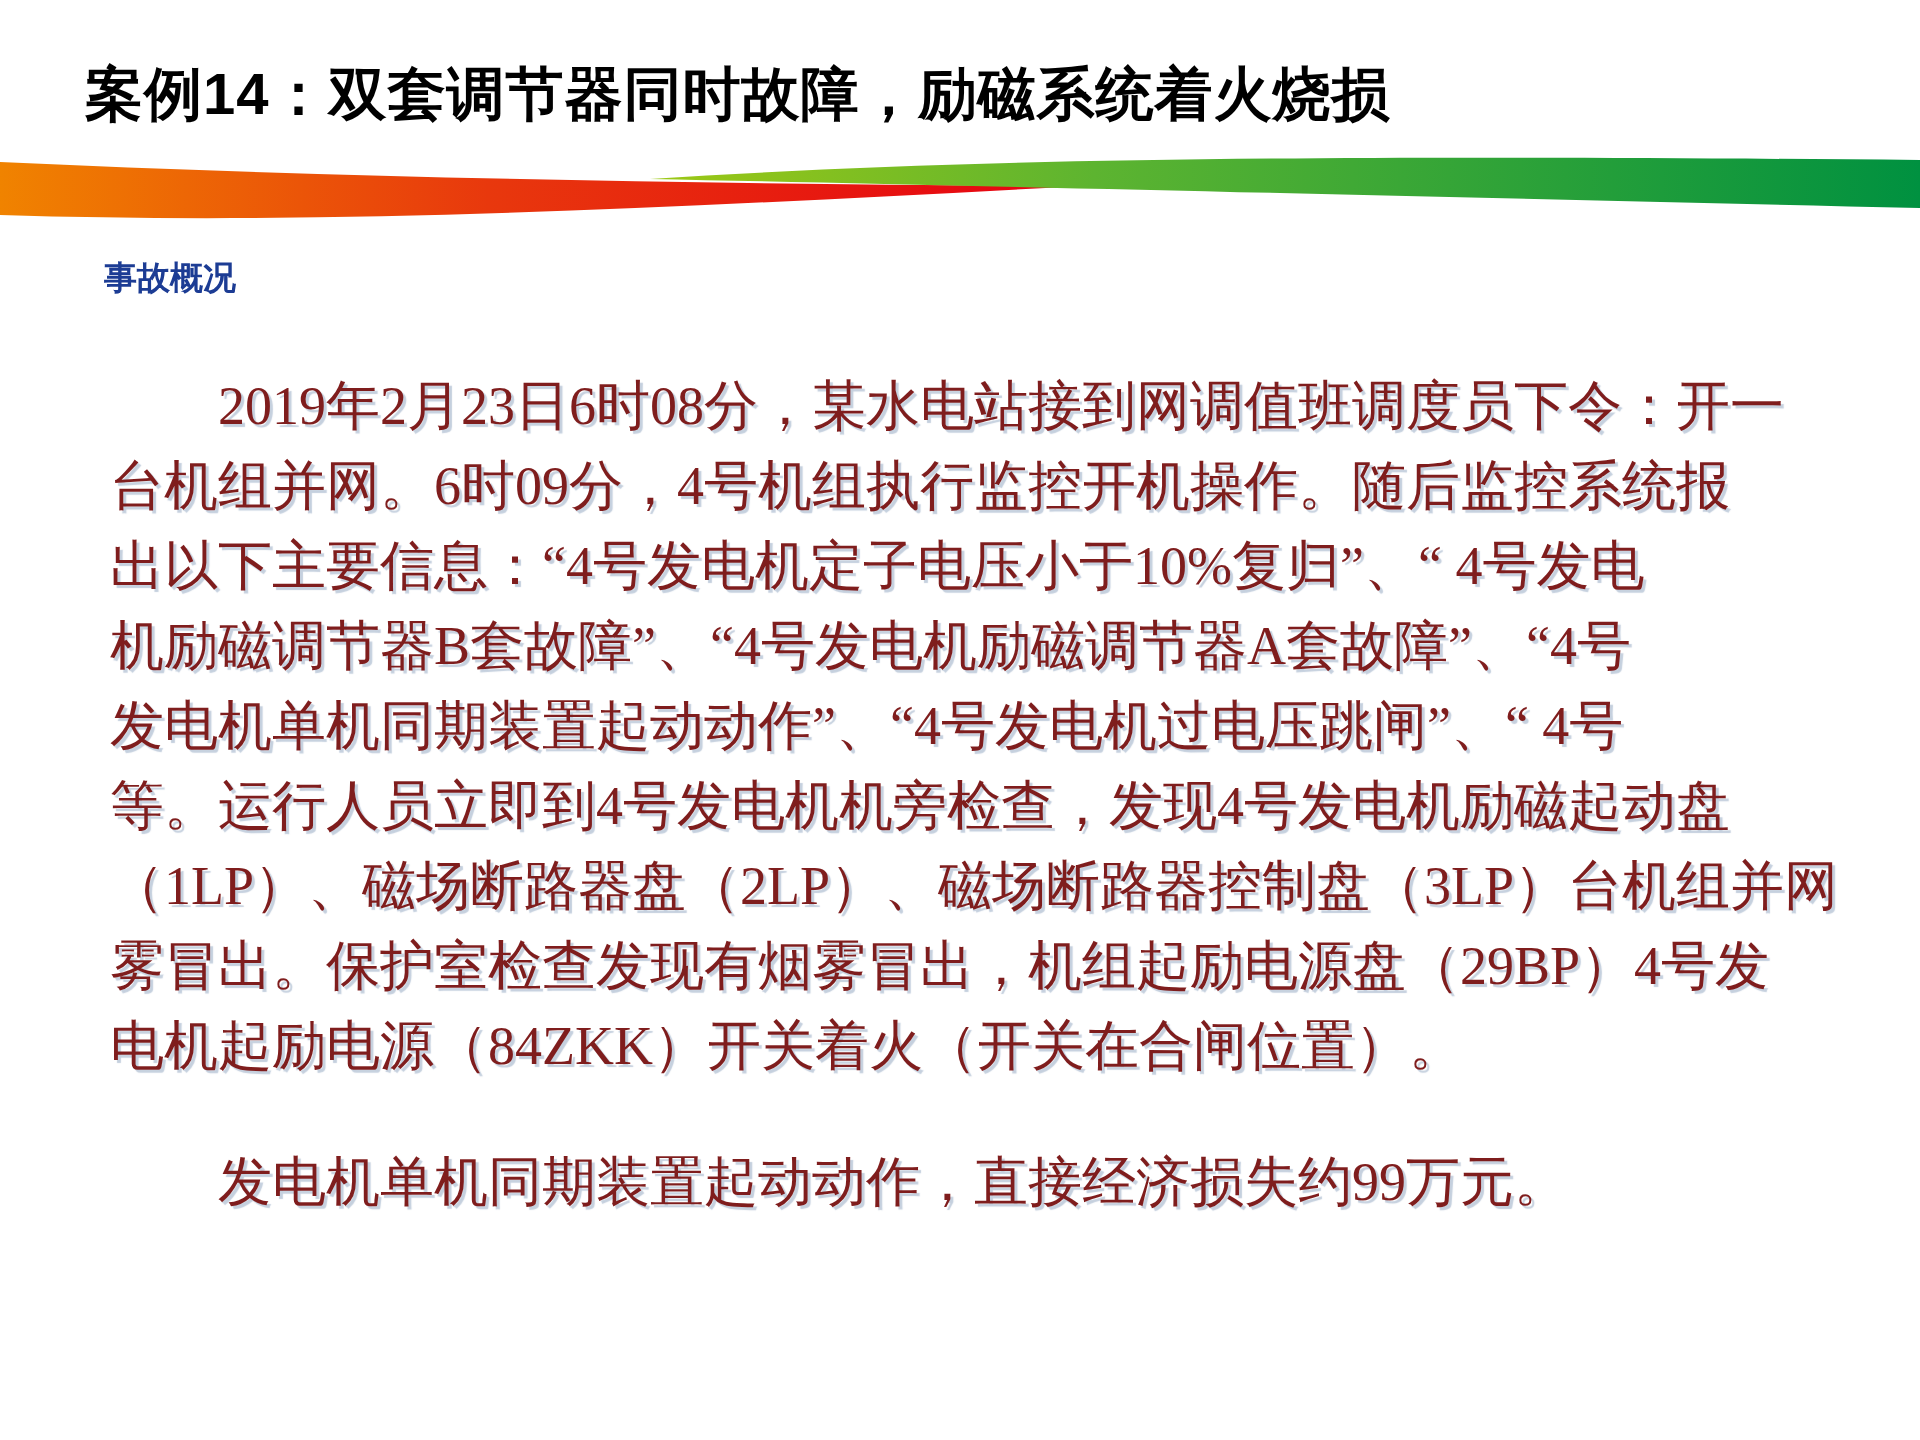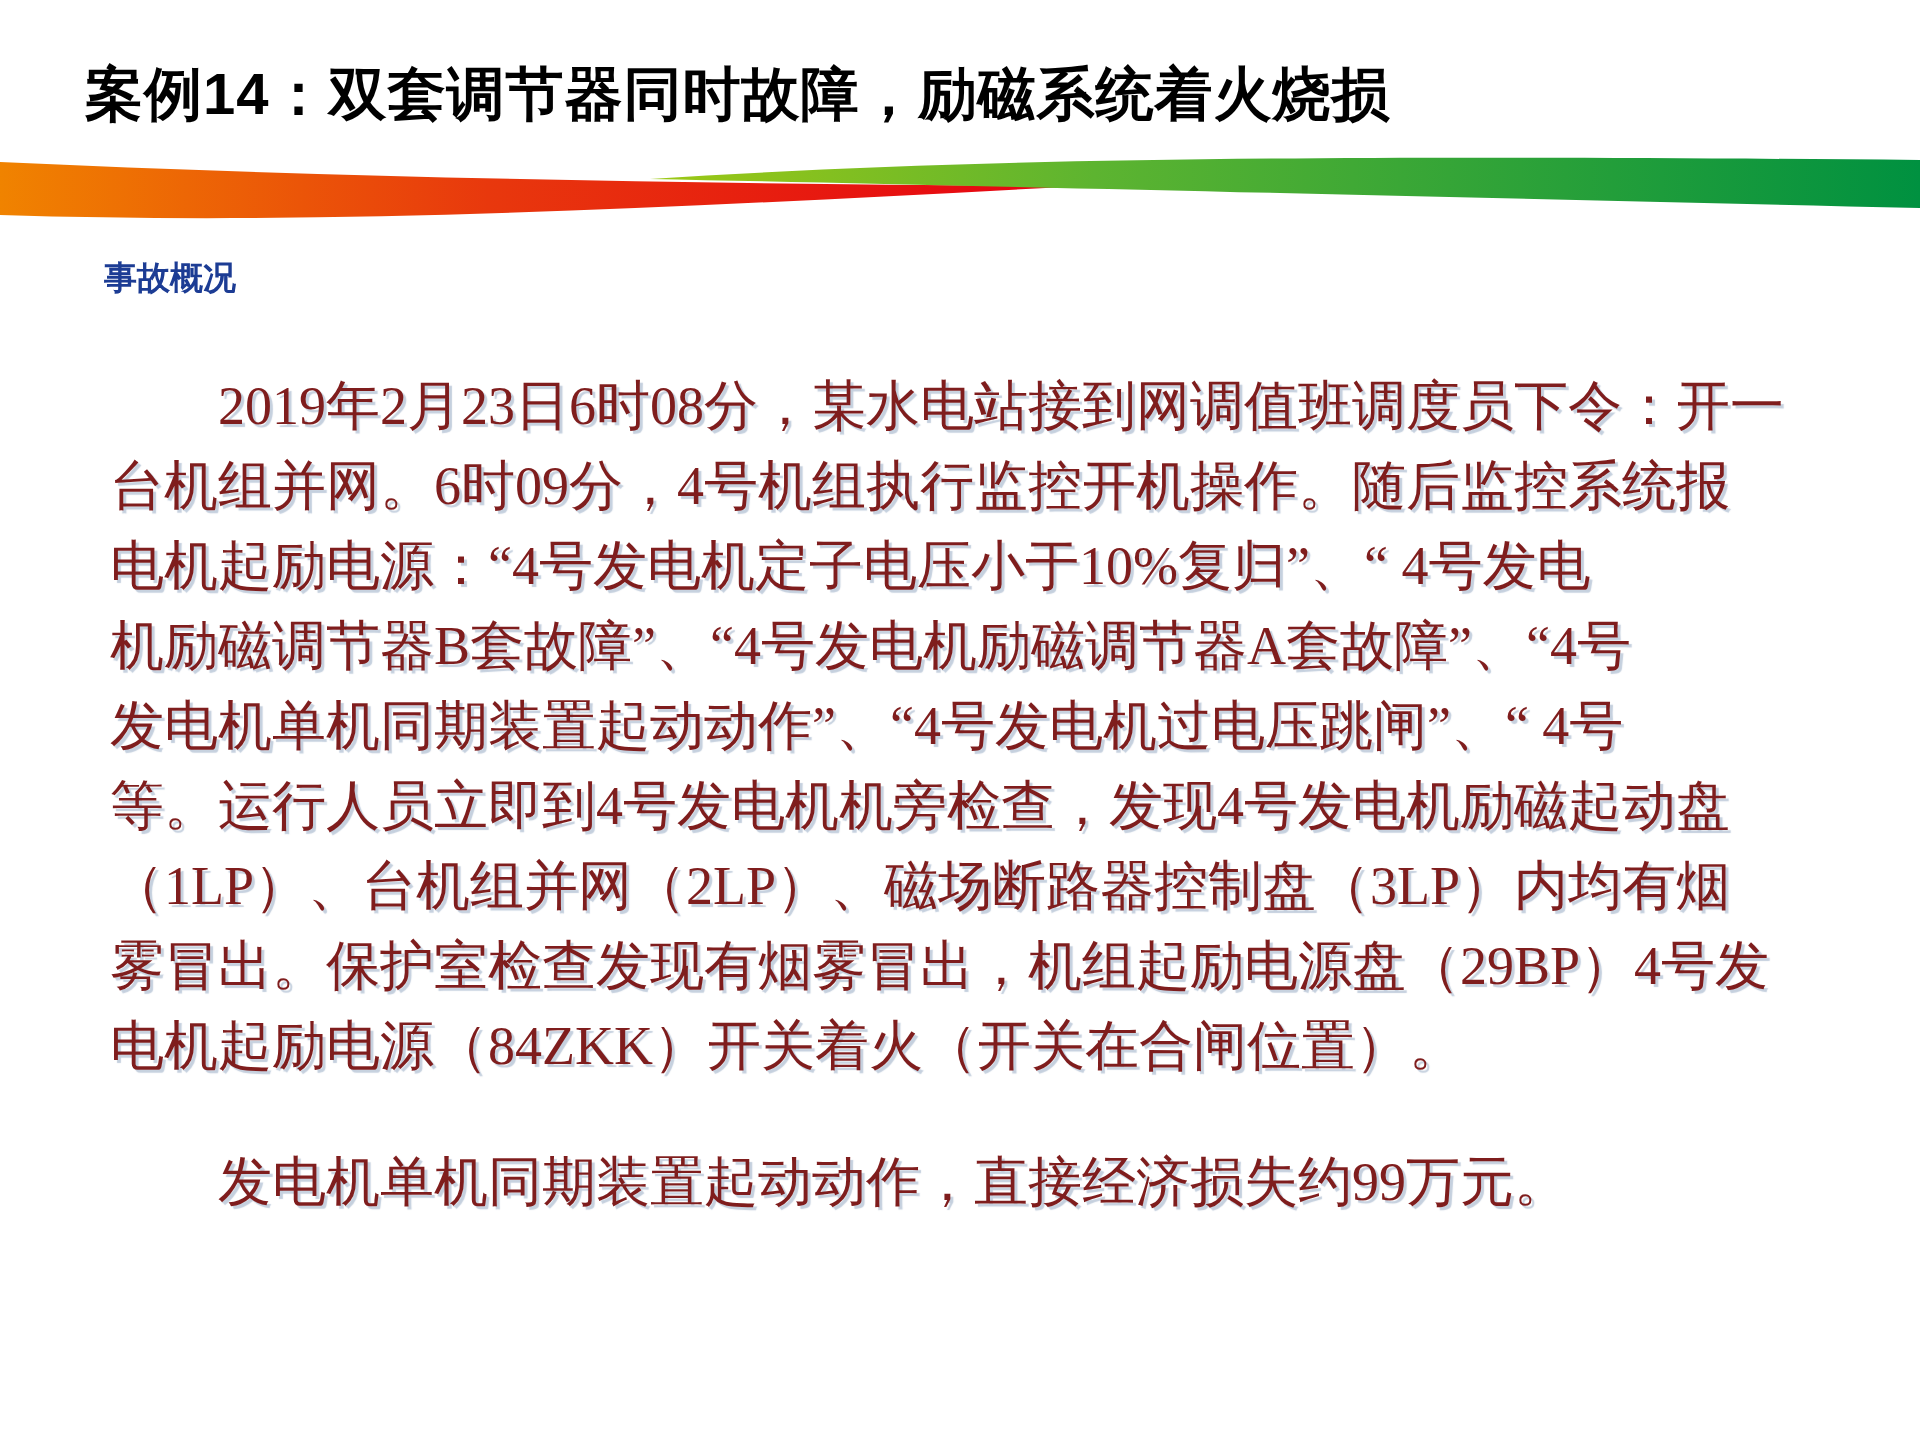--- a/index.html
+++ b/index.html
@@ -95,24 +95,24 @@
     <path d="M0,36 C350,52 700,58 1085,60 C700,80 350,100 0,89 Z" fill="url(#gradRed)"></path>
     <path d="M650,53 C950,34 1250,28 1920,34 L1920,82 C1400,70 950,59 650,53 Z" fill="url(#gradGreen)"></path>
   </svg>
 
   <h2 class="section-heading">事故概况</h2>
 
   <div class="body-block">
     <div class="paragraph-1">
       <div class="body-line first-line">2019年2月23日6时08分，某水电站接到网调值班调度员下令：开一</div>
       <div class="body-line">台机组并网。6时09分，4号机组执行监控开机操作。随后监控系统报</div>
-      <div class="body-line">电机起励电源：“4号发电机定子电压小于10%复归”、“ 4号发电</div>
+      <div class="body-line">出以下主要信息：“4号发电机定子电压小于10%复归”、“ 4号发电</div>
       <div class="body-line">机励磁调节器B套故障”、“4号发电机励磁调节器A套故障”、“4号</div>
       <div class="body-line">发电机单机同期装置起动动作”、“4号发电机过电压跳闸”、“ 4号</div>
       <div class="body-line">等。运行人员立即到4号发电机机旁检查，发现4号发电机励磁起动盘</div>
-      <div class="body-line">（1LP）、台机组并网（2LP）、磁场断路器控制盘（3LP）内均有烟</div>
+      <div class="body-line">（1LP）、磁场断路器盘（2LP）、磁场断路器控制盘（3LP）台机组并网</div>
       <div class="body-line">雾冒出。保护室检查发现有烟雾冒出，机组起励电源盘（29BP）4号发</div>
       <div class="body-line para-end">电机起励电源（84ZKK）开关着火（开关在合闸位置）。</div>
     </div>
     <div class="paragraph-2">发电机单机同期装置起动动作，直接经济损失约99万元。</div>
   </div>
 
 </div>
 
 </body></html>

